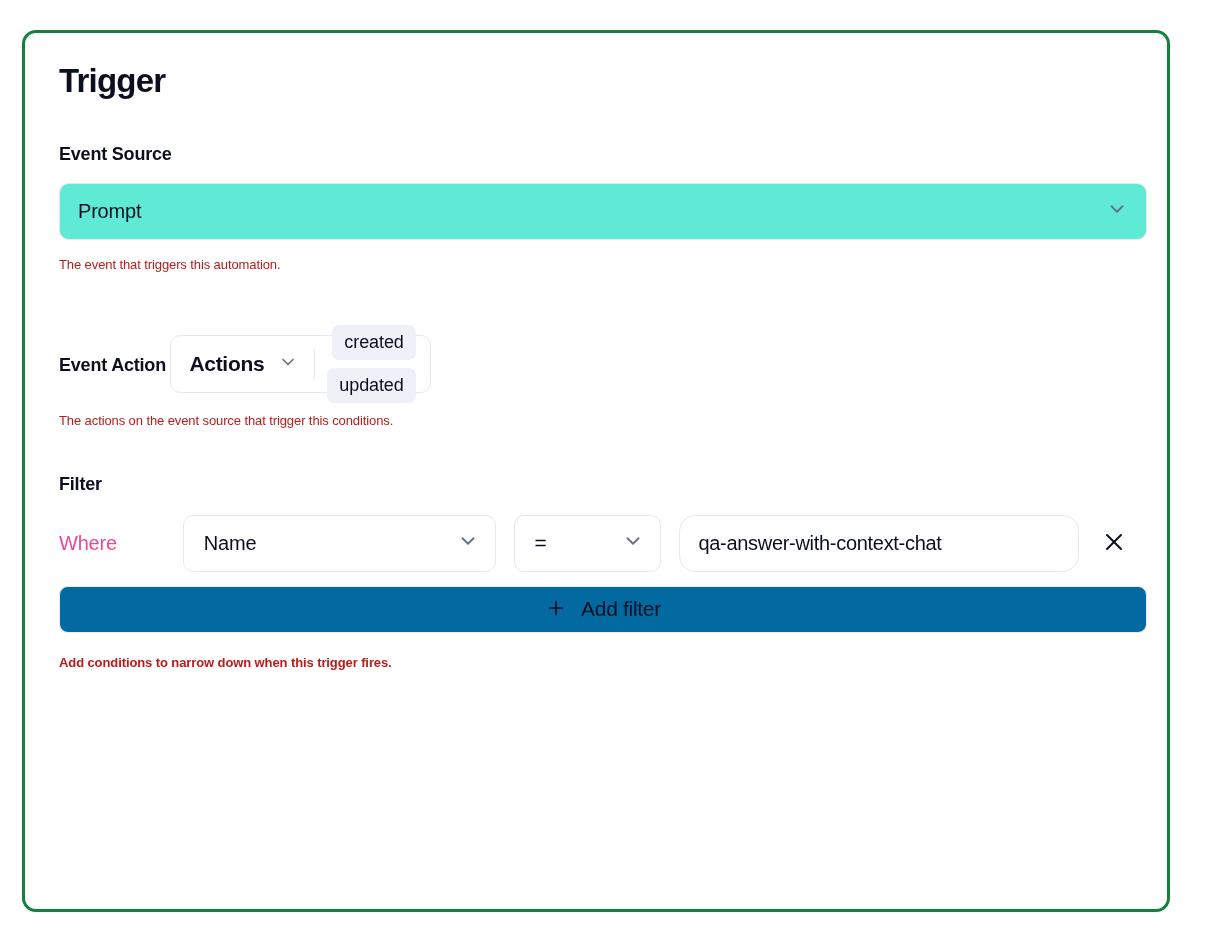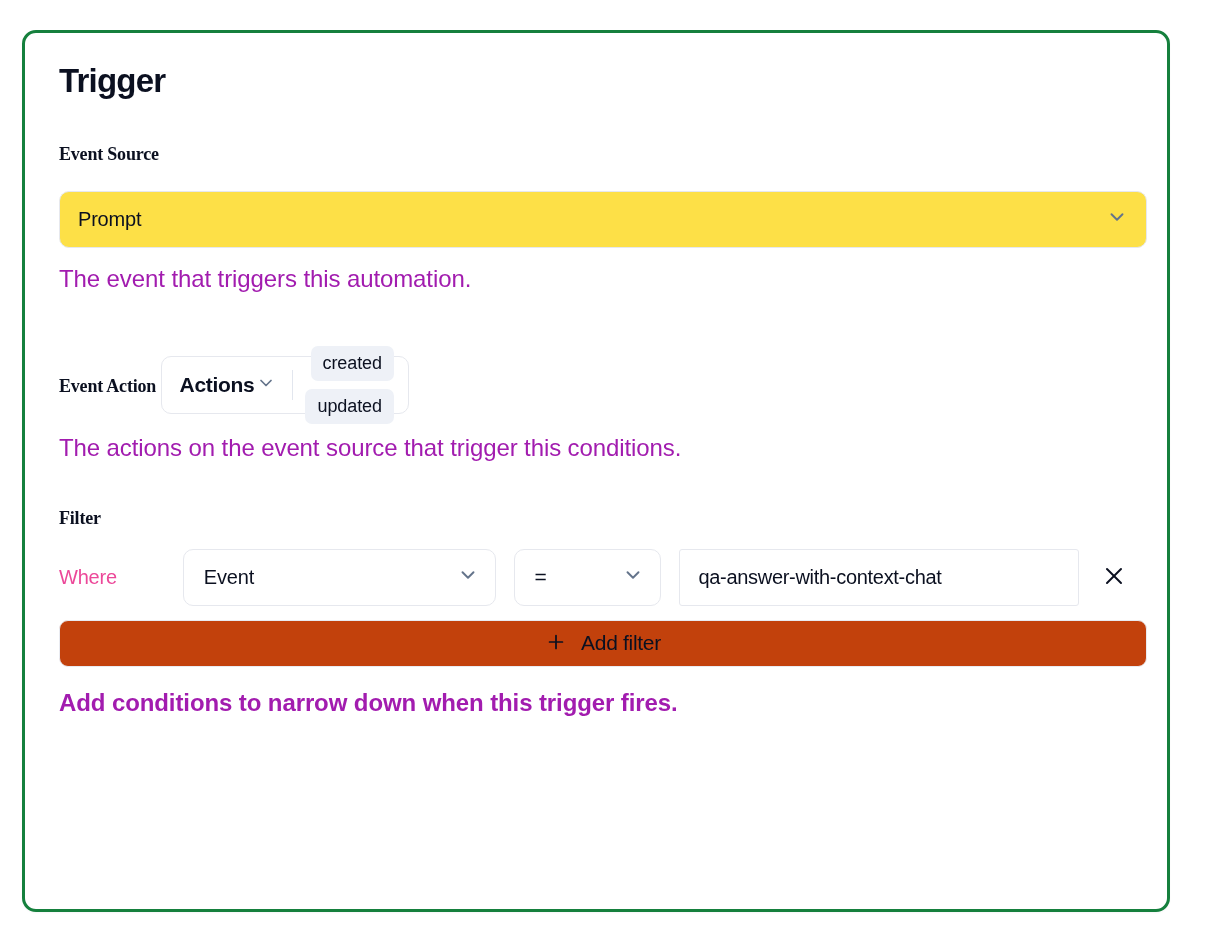--- a/index.html
+++ b/index.html
@@ -48,39 +48,38 @@
     margin: 15px 0 0 0;
     line-height: 1.2;
     letter-spacing: -0.1px;
   }
 
   .field-label {
     font-size: 18px;
     font-weight: bold;
     color: #0b1020;
     letter-spacing: -0.2px;
-    font-family: Liberation Serif, serif;
   }
 
   .helper-text {
-    font-size: 24px;
-    color: #a21caf;
+    font-size: 13px;
+    color: #b91c1c;
     letter-spacing: -0.1px;
   }
 
   
   .group-event-source { margin-top: 44px; }
 
   .select-full {
-    margin-top: 26px;
+    margin-top: 18px;
     position: relative;
     box-sizing: border-box;
     width: 1088px;
     height: 57px;
-    background: #fde047;
+    background: #5eead4;
     border: 1px solid #e6e8ee;
     border-radius: 10px;
     display: flex;
     align-items: center;
     padding: 0 18px;
     cursor: pointer;
   }
   .select-full .select-value {
     font-size: 20px;
     color: #0b1020;
@@ -103,21 +102,21 @@
     border-radius: 10px;
     background: #fff;
     display: inline-flex;
     align-items: center;
     padding: 0 14px 0 18px;
     gap: 0;
   }
   .action-trigger {
     display: flex;
     align-items: center;
-    gap: 2px;
+    gap: 14px;
     cursor: pointer;
     padding-right: 16px;
   }
   .action-trigger .action-text {
     font-size: 21px;
     font-weight: bold;
     color: #0b1020;
     letter-spacing: -0.3px;
   }
   .vdivider {
@@ -172,21 +171,21 @@
   }
   .ctl-op .ctl-value { font-size: 21px; }
 
   .value-input {
     box-sizing: border-box;
     width: 400px;
     height: 57px;
     margin-left: 18px;
     background: #fff;
     border: 1px solid #e6e8ee;
-    border-radius: 3px;
+    border-radius: 16px;
     padding: 0 18px;
     font-family: "Liberation Sans", sans-serif;
     font-size: 20px;
     letter-spacing: -0.3px;
     color: #0b1020;
     outline: none;
   }
 
   .remove-btn {
     margin-left: 16px;
@@ -199,21 +198,21 @@
     border: none;
     padding: 0;
     cursor: pointer;
   }
 
   .add-filter-btn {
     box-sizing: border-box;
     margin-top: 14px;
     width: 1088px;
     height: 47px;
-    background: #c2410c;
+    background: #0369a1;
     border: 1px solid #e9ebf1;
     border-radius: 9px;
     display: flex;
     align-items: center;
     justify-content: center;
     gap: 14px;
     cursor: pointer;
     font-family: "Liberation Sans", sans-serif;
   }
   .add-filter-btn .add-label {
@@ -268,21 +267,21 @@
       <span class="helper-text helper-action">The actions on the event source that trigger this conditions.</span>
     </div>
 
     <div class="group-filter">
       <span class="field-label">Filter</span>
 
       <div class="filter-row">
         <span class="where-label">Where</span>
 
         <div class="ctl ctl-field">
-          <span class="ctl-value">Event</span>
+          <span class="ctl-value">Name</span>
           <span class="chev">
             <svg width="22" height="22" viewBox="0 0 24 24" fill="none" stroke="#64748b" stroke-width="2.1" stroke-linecap="round" stroke-linejoin="round">
                 <polyline points="6 9 12 15 18 9"></polyline>
               </svg>
           </span>
         </div>
 
         <div class="ctl ctl-op">
           <span class="ctl-value">=</span>
           <span class="chev">

